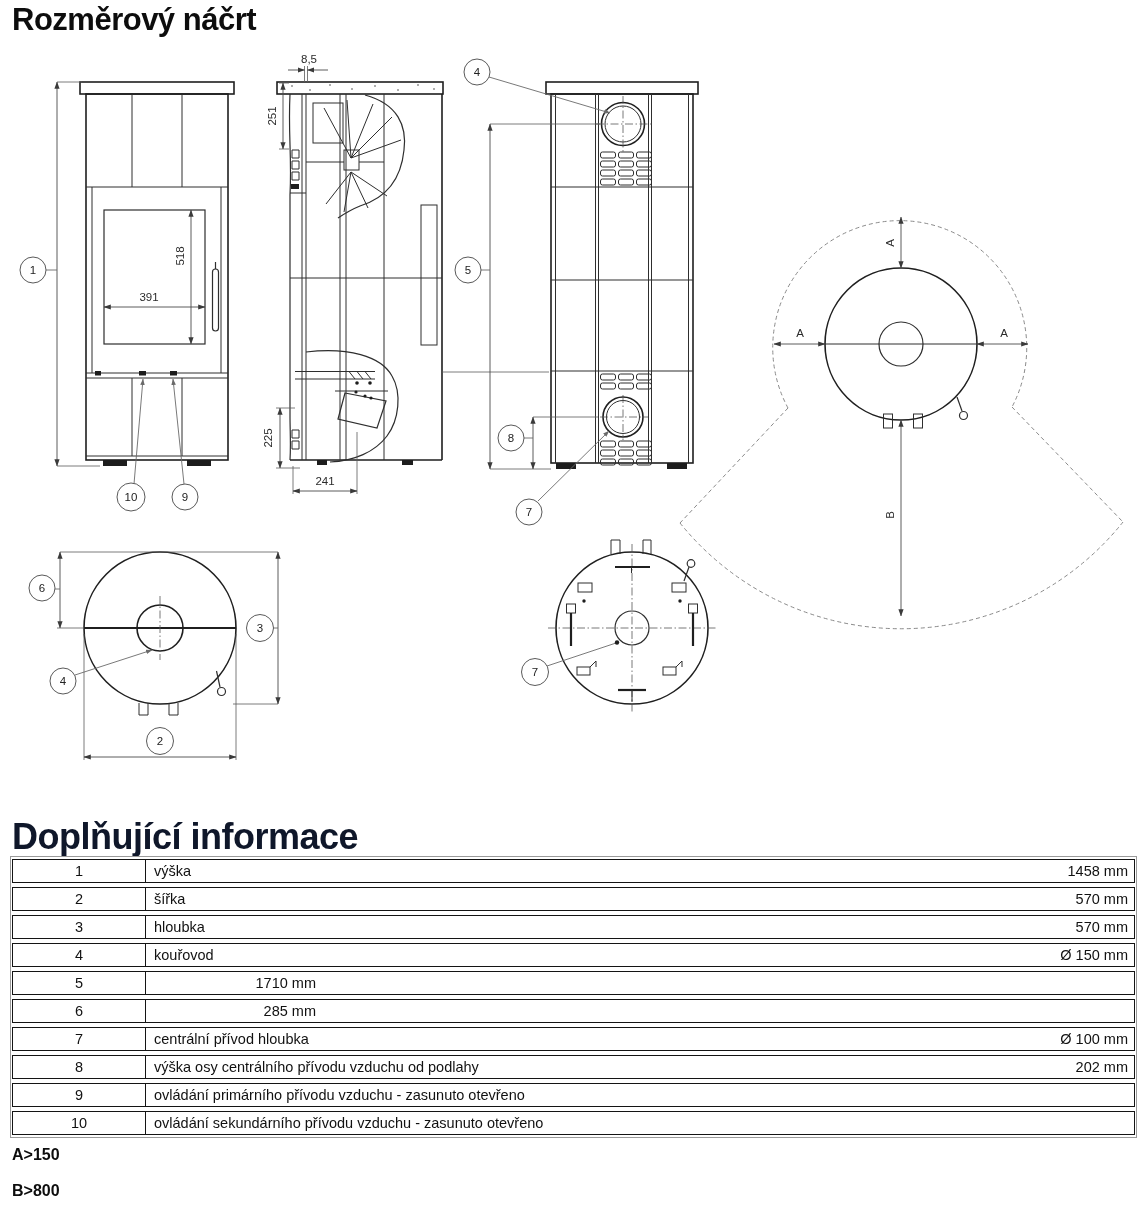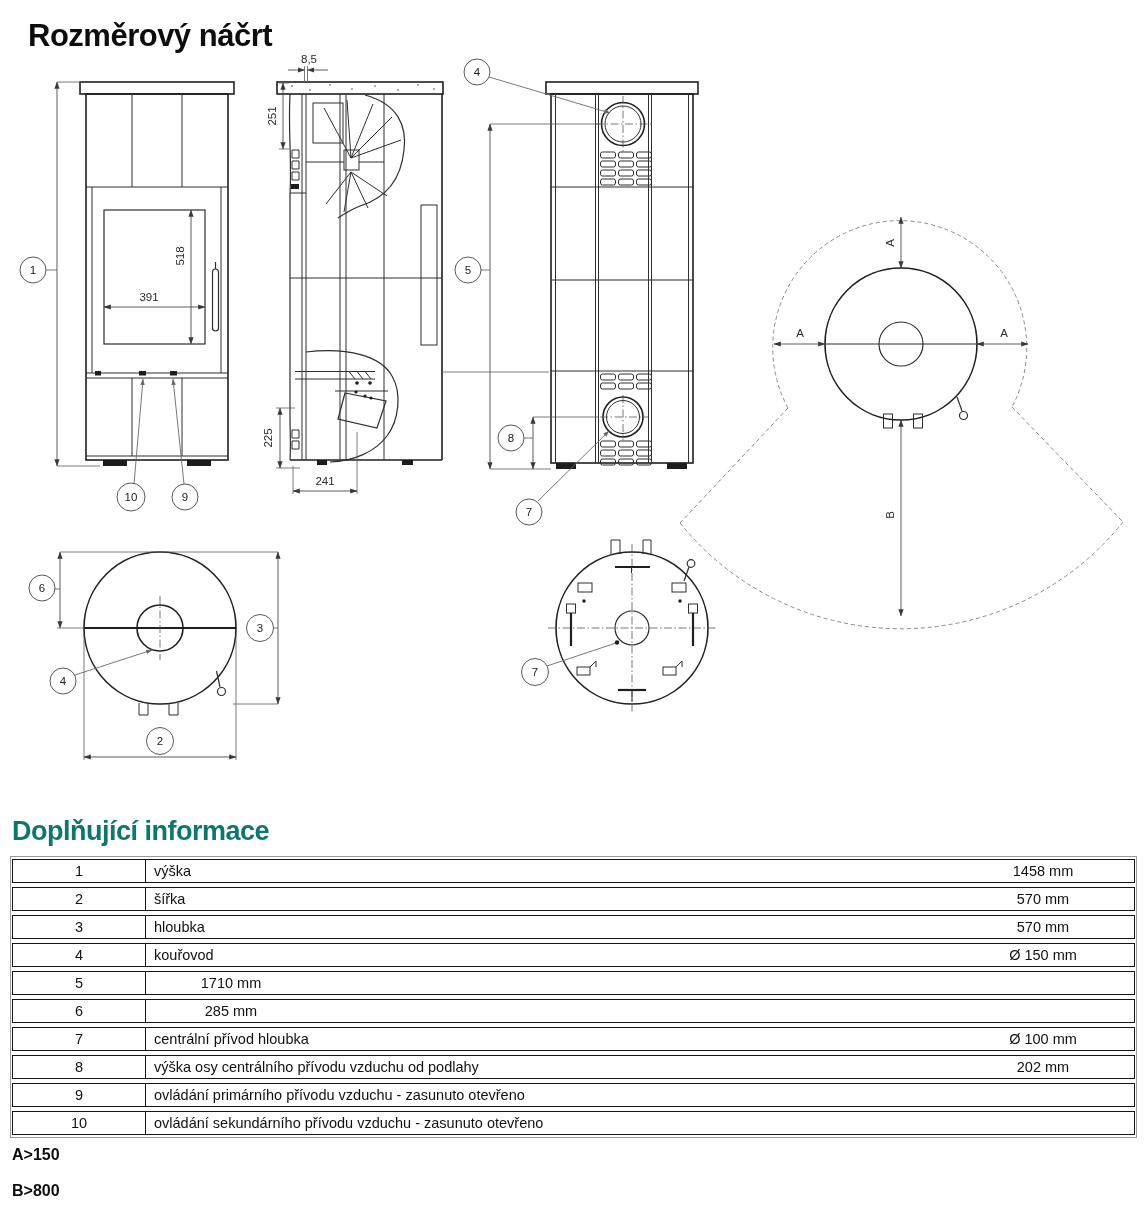--- a/index.html
+++ b/index.html
@@ -1,39 +1,39 @@
 <!DOCTYPE html>
 <html><head>
 <meta charset="utf-8">
 <style>
   html,body{margin:0;padding:0;background:#fff;}
   body{width:1147px;height:1224px;position:relative;font-family:"Liberation Sans",sans-serif;color:#111;}
   .abs{position:absolute;}
-  h1.pgtitle{left:12px;top:2px;font-size:31px;font-weight:700;letter-spacing:-0.5px;margin:16px;color:#0d0d0d;}
-  h2.sectitle{left:12px;top:816px;font-size:27px;font-weight:700;letter-spacing:-0.5px;margin:0;color:#0f766e;}
+  h1.pgtitle{left:12px;top:2px;font-size:31px;font-weight:700;letter-spacing:-0.5px;margin:0;color:#0d0d0d;}
+  h2.sectitle{left:12px;top:816px;font-size:36px;font-weight:700;letter-spacing:-0.5px;margin:0;color:#0f172a;}
   svg text{font-family:"Liberation Sans",sans-serif;}
   .dwl{stroke:#2e2e2e;stroke-width:1;fill:none;}
   .dwh{stroke:#1f1f1f;stroke-width:1.6;fill:none;}
   .dwm{stroke:#2e2e2e;stroke-width:1.2;fill:none;}
   .thk{stroke:#1f1f1f;stroke-width:2.2;fill:none;}
   .fil{fill:#1d1d1d;stroke:none;}
   .dim{stroke:#4a4a4a;stroke-width:0.9;fill:none;}
   .ext{stroke:#5a5a5a;stroke-width:0.8;fill:none;}
   .ldr{stroke:#6a6a6a;stroke-width:0.9;fill:none;}
   .dsh{stroke:#8a8a8a;stroke-width:1;fill:none;stroke-dasharray:4 3;}
   .cl{stroke:#555;stroke-width:0.8;fill:none;stroke-dasharray:8 2.5 1.5 2.5;}
   .bal{fill:#fff;stroke:#5a5a5a;stroke-width:1;}
   .balt{font-size:11.5px;fill:#222;text-anchor:middle;}
   .dimt{font-size:11.5px;fill:#2b2b2b;text-anchor:middle;}
   .tbl{left:10px;top:856px;width:1127px;border:1px solid #9a9a9a;padding:2px 1px;box-sizing:border-box;}
   .trow{height:24px;border:1.6px solid #141414;margin-bottom:4px;display:flex;align-items:center;box-sizing:border-box;background:#fff;}
   .trow:last-child{margin-bottom:0;}
   .tnum{width:132px;text-align:center;border-right:1.6px solid #141414;align-self:stretch;display:flex;align-items:center;justify-content:center;font-size:14.5px;}
   .tlabel{flex:1;padding-left:8px;font-size:14.5px;}
-  .tval{width:170px;text-align:center;padding-right:6px;font-size:14.5px;white-space:nowrap;}
+  .tval{width:170px;text-align:right;padding-right:6px;font-size:14.5px;white-space:nowrap;}
   .note{left:12px;font-size:16px;font-weight:700;color:#0d0d0d;}
 </style>
 </head>
 <body>
 
 <h1 class="abs pgtitle">Rozměrový náčrt</h1>
 
 <svg class="abs" style="left:0;top:48px;" width="1147" height="766" viewBox="0 48 1147 766">
   <defs>
     <marker id="ar" viewBox="0 0 8 8" refX="7.6" refY="4" markerWidth="8" markerHeight="8" orient="auto-start-reverse">

